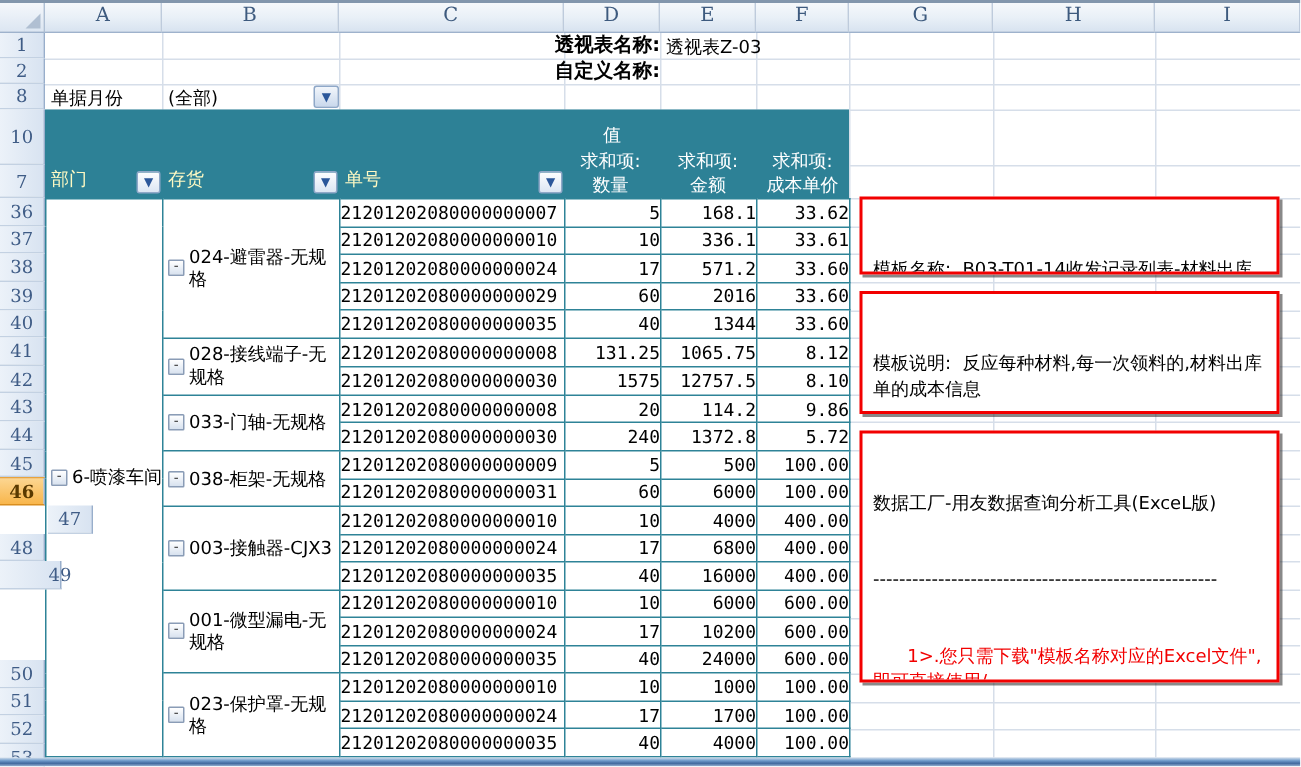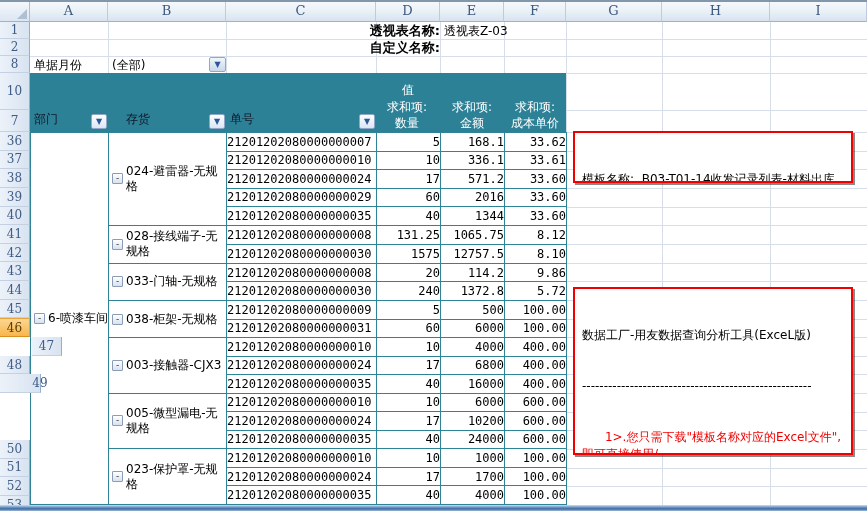--- a/index.html
+++ b/index.html
@@ -17,38 +17,38 @@
           background:linear-gradient(#F8FAFC,#E9F0F7 55%,#D8E3F0);
           border-right:1px solid #BECBDC;border-bottom:1px solid #9EB2CC;
           color:#3D5A7E;font-size:13px;font-family:"DejaVu Serif",serif;}
   
   .gutter{position:absolute;left:0;top:22px;width:30px;z-index:10;}
   .rowhead{box-sizing:border-box;width:30px;display:flex;align-items:center;justify-content:center;
           background:linear-gradient(90deg,#ECF2F9,#D8E3F1);
           border-bottom:1px solid #C3D1E2;border-right:1px solid #98AECB;
           color:#3F5C86;font-size:12px;font-family:"DejaVu Serif",serif;}
   .rowhead.selected{background:linear-gradient(#FCD691,#F8B64C);
-          border-top:1px solid #E8A33D;border-bottom:1px solid #D98E1F;color:#5A3A00;font-weight:normal;}
+          border-top:1px solid #E8A33D;border-bottom:1px solid #D98E1F;color:#5A3A00;font-weight:bold;}
   
   .grid{position:absolute;left:0;top:0;z-index:1;}
   .vline,.hline{position:absolute;background:#D6DEE9;}
   
   .t-label{position:absolute;right:427px;height:17px;line-height:18px;font-weight:bold;
            font-size:13px;white-space:nowrap;z-index:3;}
   .t-value{position:absolute;left:444px;height:17px;line-height:18px;font-size:12px;
            white-space:nowrap;z-index:3;}
   
   .pf-label{position:absolute;left:34px;top:57px;font-size:12px;line-height:16px;z-index:3;}
   .pf-value{position:absolute;left:112px;top:57px;font-size:12px;line-height:16px;z-index:3;}
   .combo-btn{position:absolute;left:209px;top:57px;width:17px;height:15px;box-sizing:border-box;
            background:linear-gradient(#F2F6FB,#C9D8EC);border:1px solid #8FA8C8;border-radius:2px;
            color:#2B579A;font-size:8px;line-height:13px;text-align:center;z-index:3;}
   
   .pivot-head{position:absolute;left:30px;top:73px;width:536px;height:59px;background:#2D8196;z-index:2;}
-  .ph-col{position:absolute;color:#0f172a;font-size:12px;white-space:nowrap;}
+  .ph-col{position:absolute;color:#fef9c3;font-size:12px;white-space:nowrap;}
   .ph-val{position:absolute;color:#fff;font-size:12px;text-align:center;white-space:pre-line;
           line-height:16px;bottom:1px;}
   .ph-value-label{position:absolute;color:#fff;font-size:12px;text-align:center;bottom:33px;}
   .flt{position:absolute;bottom:3px;width:16px;height:15px;box-sizing:border-box;
        background:linear-gradient(#FDFEFF,#DCE6F3);border:1px solid #8FA8C8;border-radius:2px;
        color:#2B579A;font-size:8px;line-height:13px;text-align:center;}
   
   .pivot-table{position:absolute;left:30px;top:132px;width:536px;height:373px;z-index:2;
        border-collapse:collapse;table-layout:fixed;background:#fff;}
   .pivot-table td{border:1px solid #2E8397;font-size:12px;padding:0;overflow:hidden;box-sizing:border-box;}
@@ -162,21 +162,21 @@
 
   <div class="pf-label">单据月份</div>
   <div class="pf-value">(全部)</div>
   <div class="combo-btn">
     <span>▼</span>
   </div>
 
   <div class="pivot-head">
     <div class="ph-value-label" style="left:346px;width:64px;">值</div>
     <div class="ph-col" style="left:4px;bottom:4px;">部门</div>
-    <div class="ph-col" style="left:96px;bottom:4px;">存货</div>
+    <div class="ph-col" style="left:82px;bottom:4px;">存货</div>
     <div class="ph-col" style="left:200px;bottom:4px;">单号</div>
     <div class="flt" style="left:61px;"><span>▼</span></div>
     <div class="flt" style="left:179px;"><span>▼</span></div>
     <div class="flt" style="left:329px;"><span>▼</span></div>
     <div class="ph-val" style="left:346px;width:62px;">求和项:
 数量</div>
     <div class="ph-val" style="left:410px;width:64px;">求和项:
 金额</div>
     <div class="ph-val" style="left:474px;width:62px;">求和项:
 成本单价</div>
@@ -309,21 +309,21 @@
         <tr>
           <td class="c-order">21201202080000000035</td>
           <td class="c-num">40</td>
           <td class="c-num">16000</td>
           <td class="c-num">400.00</td>
         </tr>
         <tr>
           <td class="c-inv" rowspan="3">
             <div class="grp">
               <span class="minus">-</span>
-              <span class="txt">005-微型漏电-无规格</span>
+              <span class="txt">001-微型漏电-无规格</span>
             </div>
           </td>
           <td class="c-order">21201202080000000010</td>
           <td class="c-num">10</td>
           <td class="c-num">6000</td>
           <td class="c-num">600.00</td>
         </tr>
         <tr>
           <td class="c-order">21201202080000000024</td>
           <td class="c-num">17</td>
@@ -359,20 +359,25 @@
           <td class="c-num">40</td>
           <td class="c-num">4000</td>
           <td class="c-num">100.00</td>
         </tr>
       </tbody>
   </table>
 
   <div class="note note1">
     <p>模板名称:  B03-T01-14收发记录列表-材料出库单-数据表-3-透视表03</p>
   </div>
+  <div class="note note2">
+    <p>模板说明:  反应每种材料,每一次领料的,材料出库单的成本信息</p>
+    
+    
+  </div>
   <div class="note note3">
     <p>数据工厂-用友数据查询分析工具(ExceL版)</p>
     <p>-----------------------------------------------------</p>
     <p class="red">      1&gt;.您只需下载"模板名称对应的Excel文件",即可直接使用/</p>
     
     
     
   </div>
 
   <div class="bottombar"></div>

